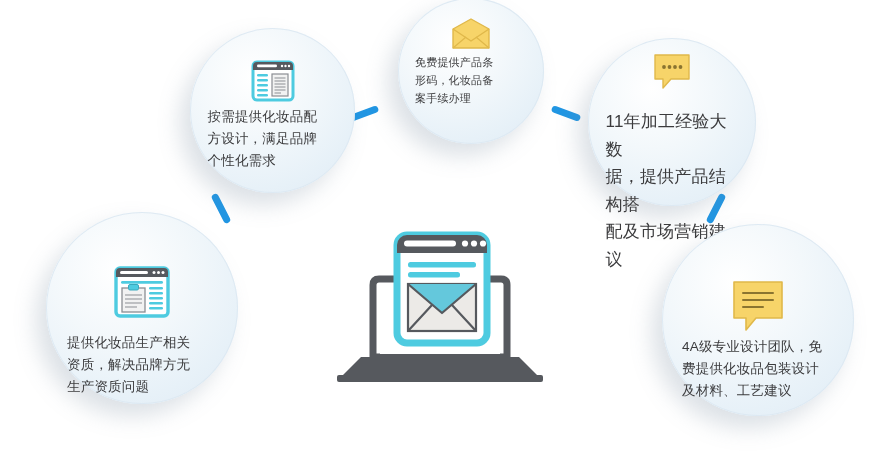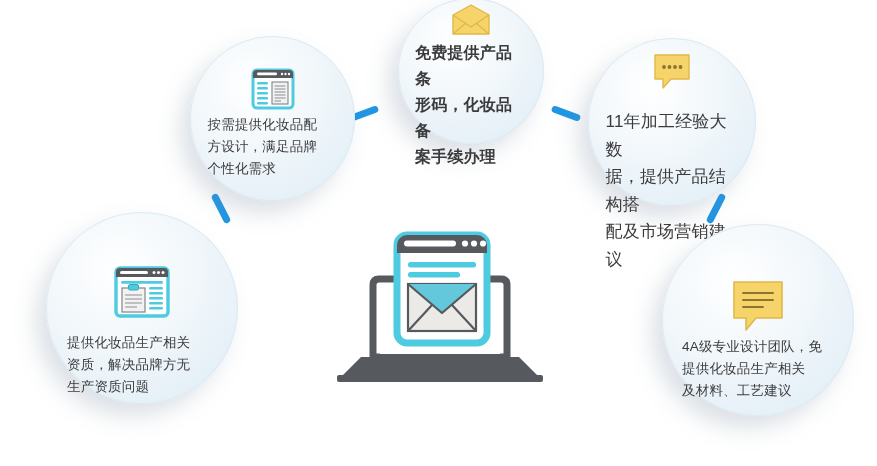--- a/index.html
+++ b/index.html
@@ -38,23 +38,23 @@
     color: #3b3b3d;
     text-align: left;
     line-height: 1.62;
     letter-spacing: 0.2px;
     white-space: pre-line;
   }
 
   
   #node-top      { left: 398px; top: -2px;  width: 146px; height: 146px; }
   #node-top .icon-wrap { height: 46px; padding-top: 6px; }
-  #node-top .node-text { font-size: 16px; margin-top: 4px; width: 112px; font-weight: bold; }
-
-  #node-formula  { left: 190px; top: 36px;  width: 165px; height: 165px; }
+  #node-top .node-text { font-size: 11px; margin-top: 4px; width: 112px; }
+
+  #node-formula  { left: 190px; top: 28px;  width: 165px; height: 165px; }
   #node-formula .icon-wrap { height: 62px; padding-top: 14px; }
   #node-formula .node-text { font-size: 13.5px; margin-top: 2px; width: 130px; }
 
   #node-exp      { left: 588px; top: 38px;  width: 168px; height: 168px; }
   #node-exp .icon-wrap { height: 62px; padding-top: 14px; }
   #node-exp .node-text { font-size: 17px; margin-top: 14px; width: 133px; }
 
   #node-license  { left: 46px;  top: 212px; width: 192px; height: 192px; }
   #node-license .icon-wrap { height: 86px; padding-top: 22px; }
   #node-license .node-text { font-size: 13.5px; margin-top: 12px; width: 150px; }
@@ -187,21 +187,21 @@
       <svg width="58" height="58" viewBox="0 0 58 58">
         <path d="M5 4 h48 v36 h-26 l-10 12 v-12 h-12 z" fill="#f7d469" stroke="#e0b84a" stroke-width="1.6" stroke-linejoin="round"></path>
         <g stroke="#8a7430" stroke-width="2" stroke-linecap="round">
           <line x1="14" y1="15" x2="44" y2="15"></line>
           <line x1="14" y1="22" x2="44" y2="22"></line>
           <line x1="14" y1="29" x2="34" y2="29"></line>
         </g>
       </svg>
     </div>
     <div class="node-text">4A级专业设计团队，免
-提供化妆品生产相关
+费提供化妆品包装设计
 及材料、工艺建议</div>
   </div>
 
   <div id="laptop">
     <svg width="230" height="165" viewBox="0 0 230 165">
 
       <path d="M48 60 h134 v72 h-134 z" fill="#ffffff"></path>
       <path d="M48 60 q0 -6 6 -6 h122 q6 0 6 6 v72 h-134 z" fill="none" stroke="#56595e" stroke-width="7" stroke-linejoin="round"></path>
 
       <path d="M36 132 h158 l18 18 h-194 z" fill="#56595e"></path>

